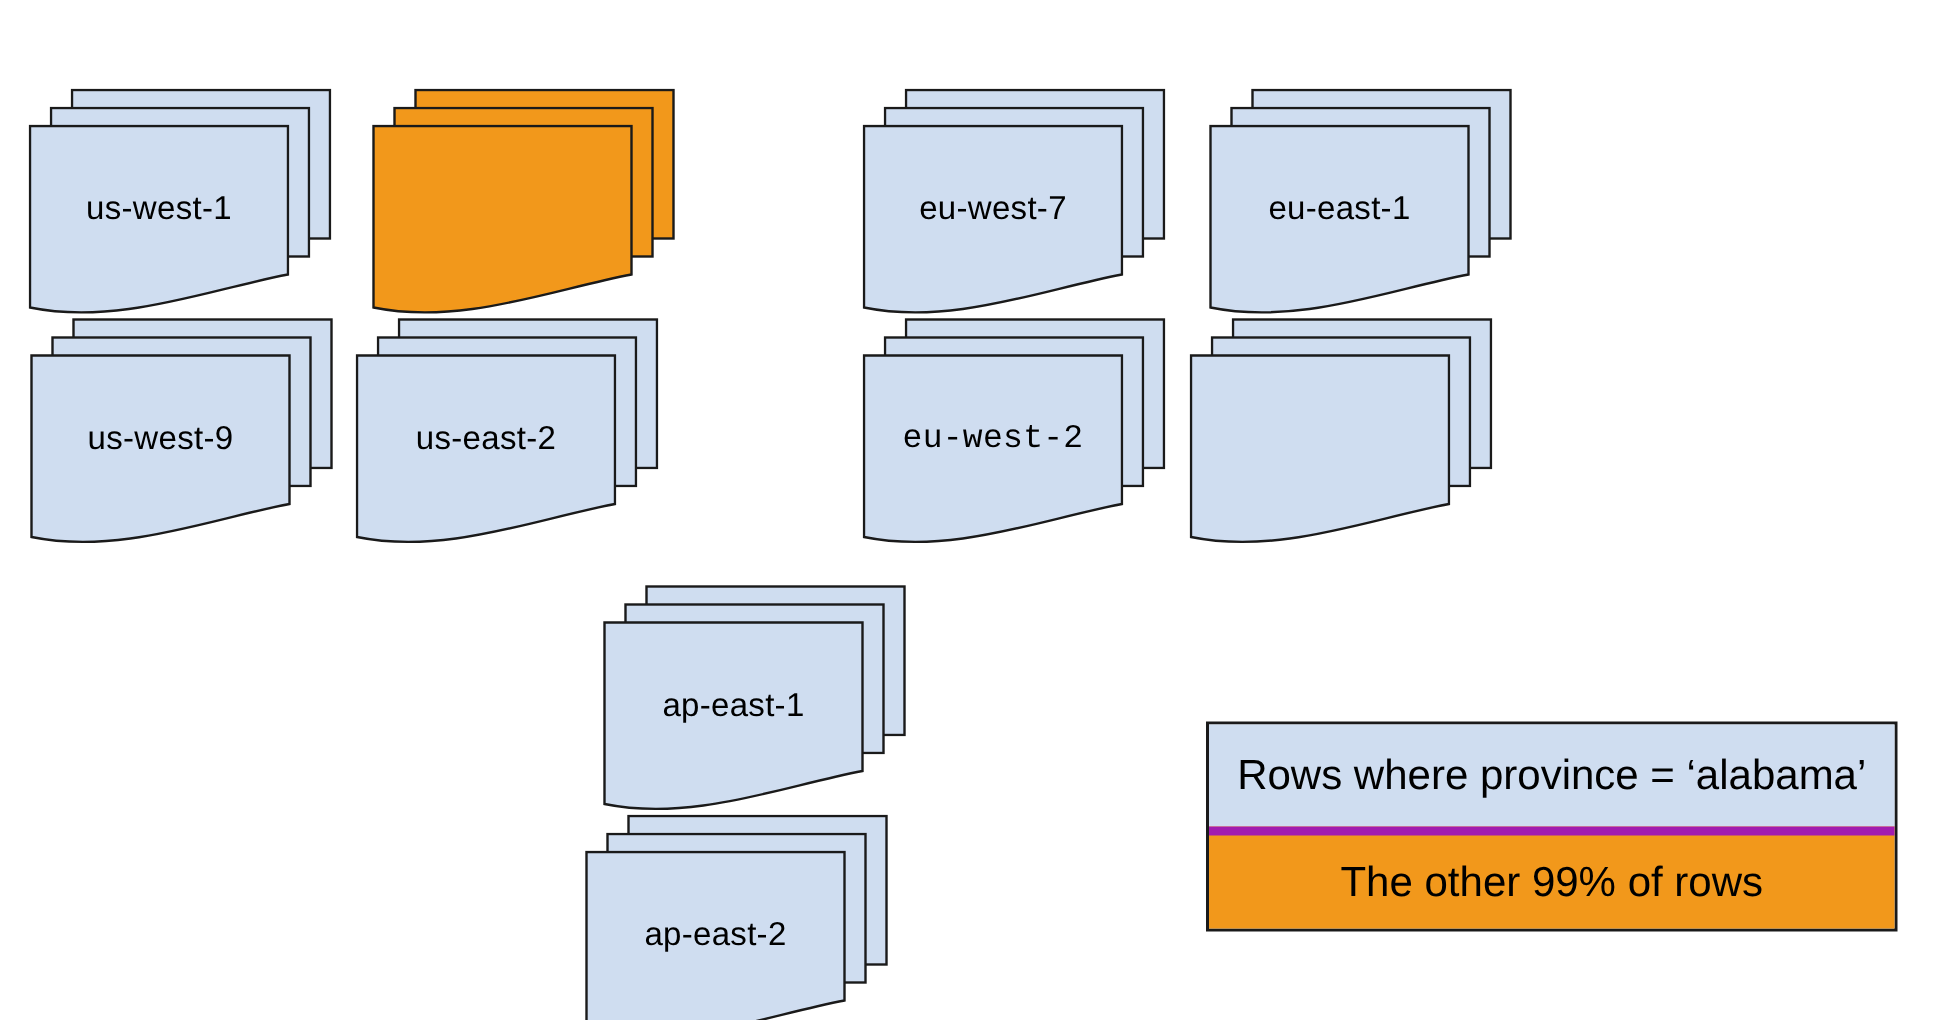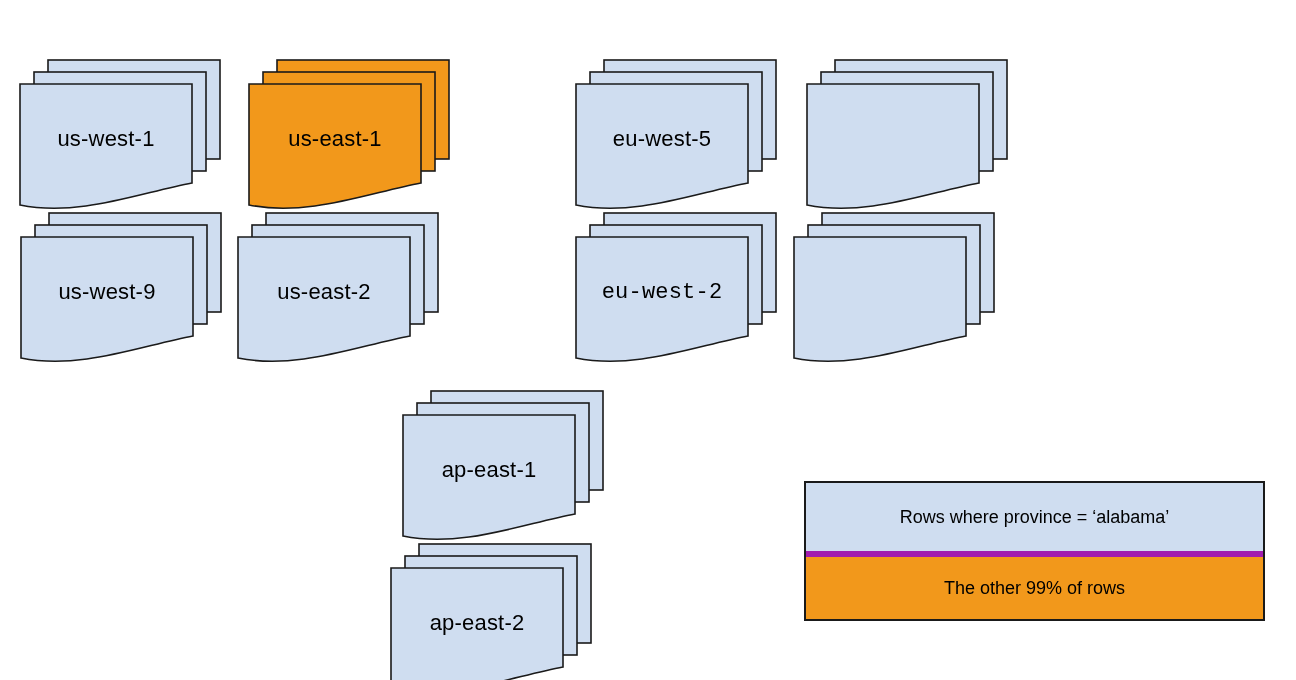--- a/index.html
+++ b/index.html
@@ -49,21 +49,21 @@
     left: 804px; top: 441px;
     width: 461px;
     border: 2px solid #1a1a1a;
   }
   .legend-item {
     height: 68px;
     background: var(--fill, #cfddf0);
     display: flex;
     align-items: center;
     justify-content: center;
-    font-size: 18px;
+    font-size: 28px;
   }
   .legend-item + .legend-item { border-top: 6px solid #a21caf; }
 </style>
 </head>
 <body>
 
 <div class="canvas">
 
   <div class="stack" style="left: 15px; top: 15px; --fill: #cfddf0;">
     <svg class="sheet back" viewBox="0 0 174 101">
@@ -81,46 +81,46 @@
   <div class="stack" style="left: 244px; top: 15px; --fill: #f2981b;">
     <svg class="sheet back" viewBox="0 0 174 101">
         <rect x="1" y="1" width="172" height="99"></rect>
       </svg>
     <svg class="sheet mid" viewBox="0 0 174 101">
         <rect x="1" y="1" width="172" height="99"></rect>
       </svg>
     <svg class="sheet front" viewBox="0 0 174 128">
         <path d="M1 1 L173 1 L173 100 C120 110 60 134 1 122 Z"></path>
       </svg>
-    <div class="stack-label">us-east-1</div>
   </div>
 
   <div class="stack" style="left: 571px; top: 15px; --fill: #cfddf0;">
     <svg class="sheet back" viewBox="0 0 174 101">
         <rect x="1" y="1" width="172" height="99"></rect>
       </svg>
     <svg class="sheet mid" viewBox="0 0 174 101">
         <rect x="1" y="1" width="172" height="99"></rect>
       </svg>
     <svg class="sheet front" viewBox="0 0 174 128">
         <path d="M1 1 L173 1 L173 100 C120 110 60 134 1 122 Z"></path>
       </svg>
-    <div class="stack-label">eu-west-5</div>
+    <div class="stack-label">eu-west-7</div>
   </div>
 
   <div class="stack" style="left: 802px; top: 15px; --fill: #cfddf0;">
     <svg class="sheet back" viewBox="0 0 174 101">
         <rect x="1" y="1" width="172" height="99"></rect>
       </svg>
     <svg class="sheet mid" viewBox="0 0 174 101">
         <rect x="1" y="1" width="172" height="99"></rect>
       </svg>
     <svg class="sheet front" viewBox="0 0 174 128">
         <path d="M1 1 L173 1 L173 100 C120 110 60 134 1 122 Z"></path>
       </svg>
+    <div class="stack-label">eu-east-1</div>
   </div>
 
   <div class="stack" style="left: 16px; top: 168px; --fill: #cfddf0;">
     <svg class="sheet back" viewBox="0 0 174 101">
         <rect x="1" y="1" width="172" height="99"></rect>
       </svg>
     <svg class="sheet mid" viewBox="0 0 174 101">
         <rect x="1" y="1" width="172" height="99"></rect>
       </svg>
     <svg class="sheet front" viewBox="0 0 174 128">

